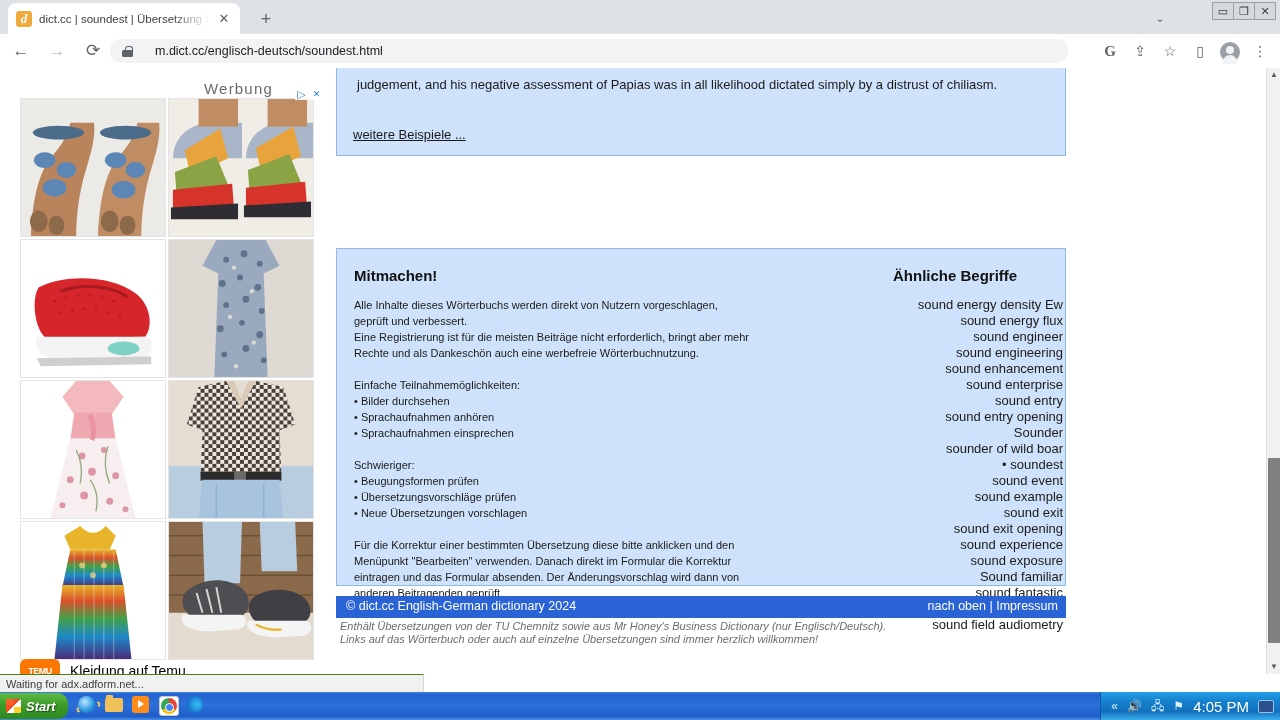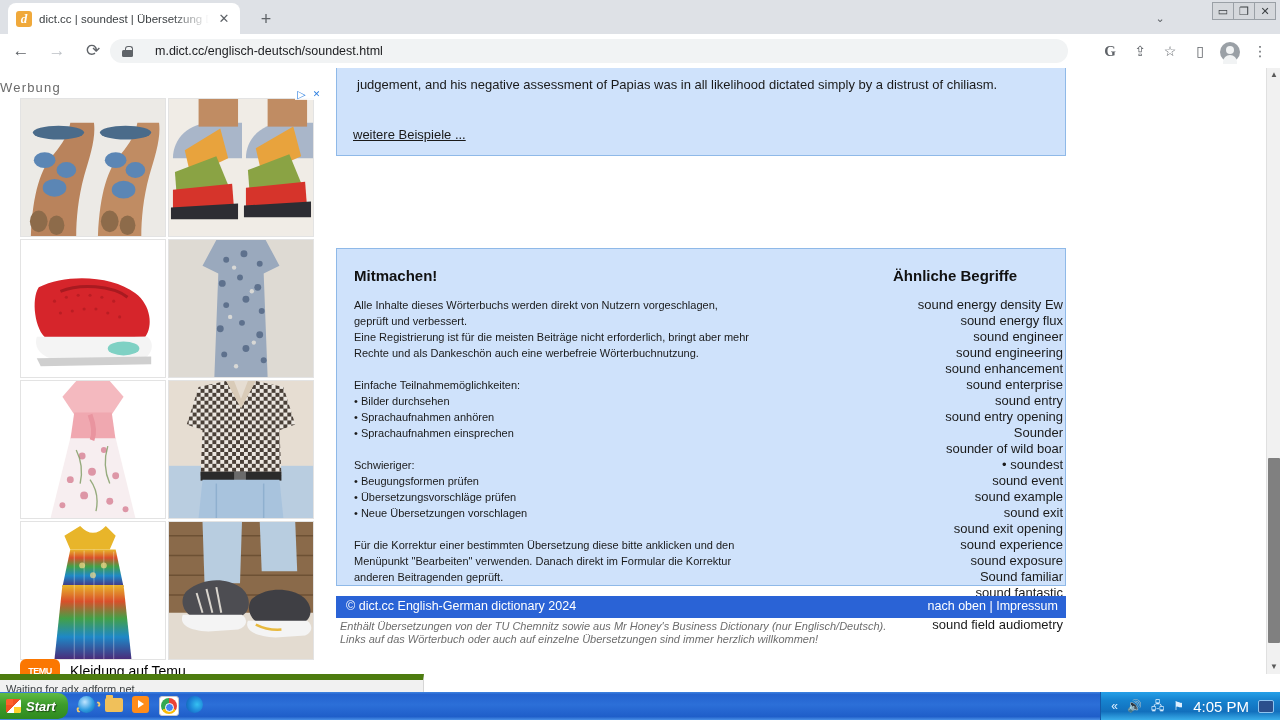--- a/index.html
+++ b/index.html
@@ -105,22 +105,22 @@
 
   
   .viewport{
     position:absolute; left:0; top:68px; width:1280px; height:606px;
     background:#ffffff; overflow:hidden;
   }
 
   
   .ad-col{ position:absolute; left:0; top:0; width:336px; height:606px; background:#fff; }
   .ad-label{
-    position:absolute; left:0; top:12px; width:273px; text-align:left;
-    font-size:13px; color:#6b6b6b; letter-spacing:1.2px;
+    position:absolute; left:0; top:12px; width:273px; text-align:right;
+    font-size:15px; color:#6b6b6b; letter-spacing:1.2px;
   }
   .ad-grid{
     position:absolute; left:20px; top:30px; width:296px; height:580px;
     display:grid; grid-template-columns:146px 146px; grid-auto-rows:139px; gap:2px;
   }
   .ad-cell{ border:1px solid #e3e3e3; overflow:hidden; position:relative; background:#fbfbfb; }
   .adc{ position:absolute; inset:0; }
   .ad-badges{
     position:absolute; right:0; top:0; display:flex; gap:2px; z-index:5;
     background:rgba(255,255,255,.85);
@@ -211,21 +211,21 @@
   }
   .pscroll .up{ top:0; } .pscroll .dn{ bottom:0; }
   .pscroll .thumb{
     position:absolute; left:1px; top:390px; width:12px; height:185px;
     background:#808080; border-radius:1px;
   }
 
   
   .statusbar{
     position:absolute; left:0; top:674px; width:424px; height:18px;
-    background:#f1f1f1; border-top:6px solid #4d7c0f; border-right:1px solid #d6d6d6;
+    background:#f1f1f1; border-top:1px solid #4d7c0f; border-right:1px solid #d6d6d6;
     font-size:11px; color:#3c4043; line-height:18px; padding-left:6px;
     white-space:nowrap; overflow:hidden;
   }
 
   .taskbar{
     position:absolute; left:0; top:692px; width:1280px; height:28px;
     background:linear-gradient(180deg,#3f84e0 0%,#2463cf 9%,#2c6fd8 45%,#1f5ec9 88%,#4a90e6 100%);
     display:flex; align-items:center;
   }
   .start{
@@ -584,20 +584,21 @@
           <p>• Sprachaufnahmen anhören</p>
           <p>• Sprachaufnahmen einsprechen</p>
           <div class="mm-gap"></div>
           <p>Schwieriger:</p>
           <p>• Beugungsformen prüfen</p>
           <p>• Übersetzungsvorschläge prüfen</p>
           <p>• Neue Übersetzungen vorschlagen</p>
           <div class="mm-gap"></div>
           <p>Für die Korrektur einer bestimmten Übersetzung diese bitte anklicken und den</p>
           <p>Menüpunkt "Bearbeiten" verwenden. Danach direkt im Formular die Korrektur</p>
+          <p>eintragen und das Formular absenden. Der Änderungsvorschlag wird dann von</p>
           <p>anderen Beitragenden geprüft.</p>
         </div>
 
         <div class="sim-h">Ähnliche Begriffe</div>
         <div class="sim-list">
           <div>sound energy density Ew</div>
           <div>sound energy flux</div>
           <div>sound engineer</div>
           <div>sound engineering</div>
           <div>sound enhancement</div>

